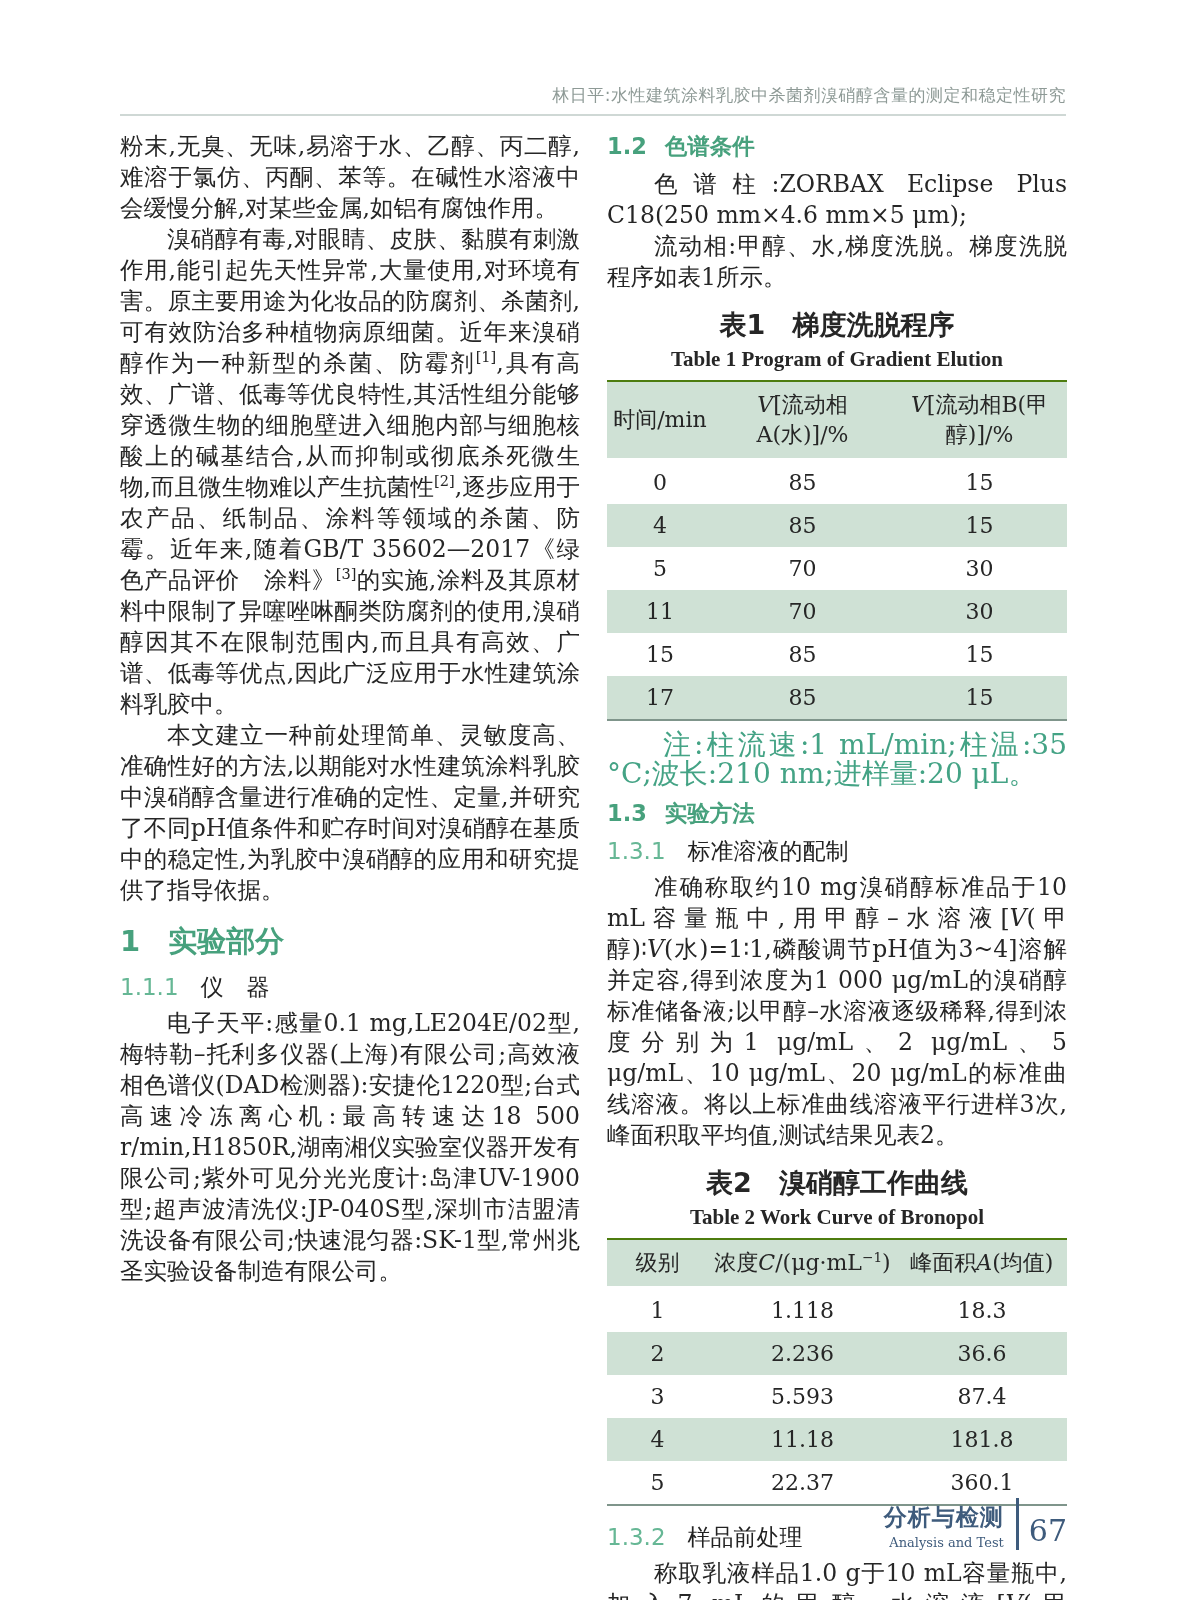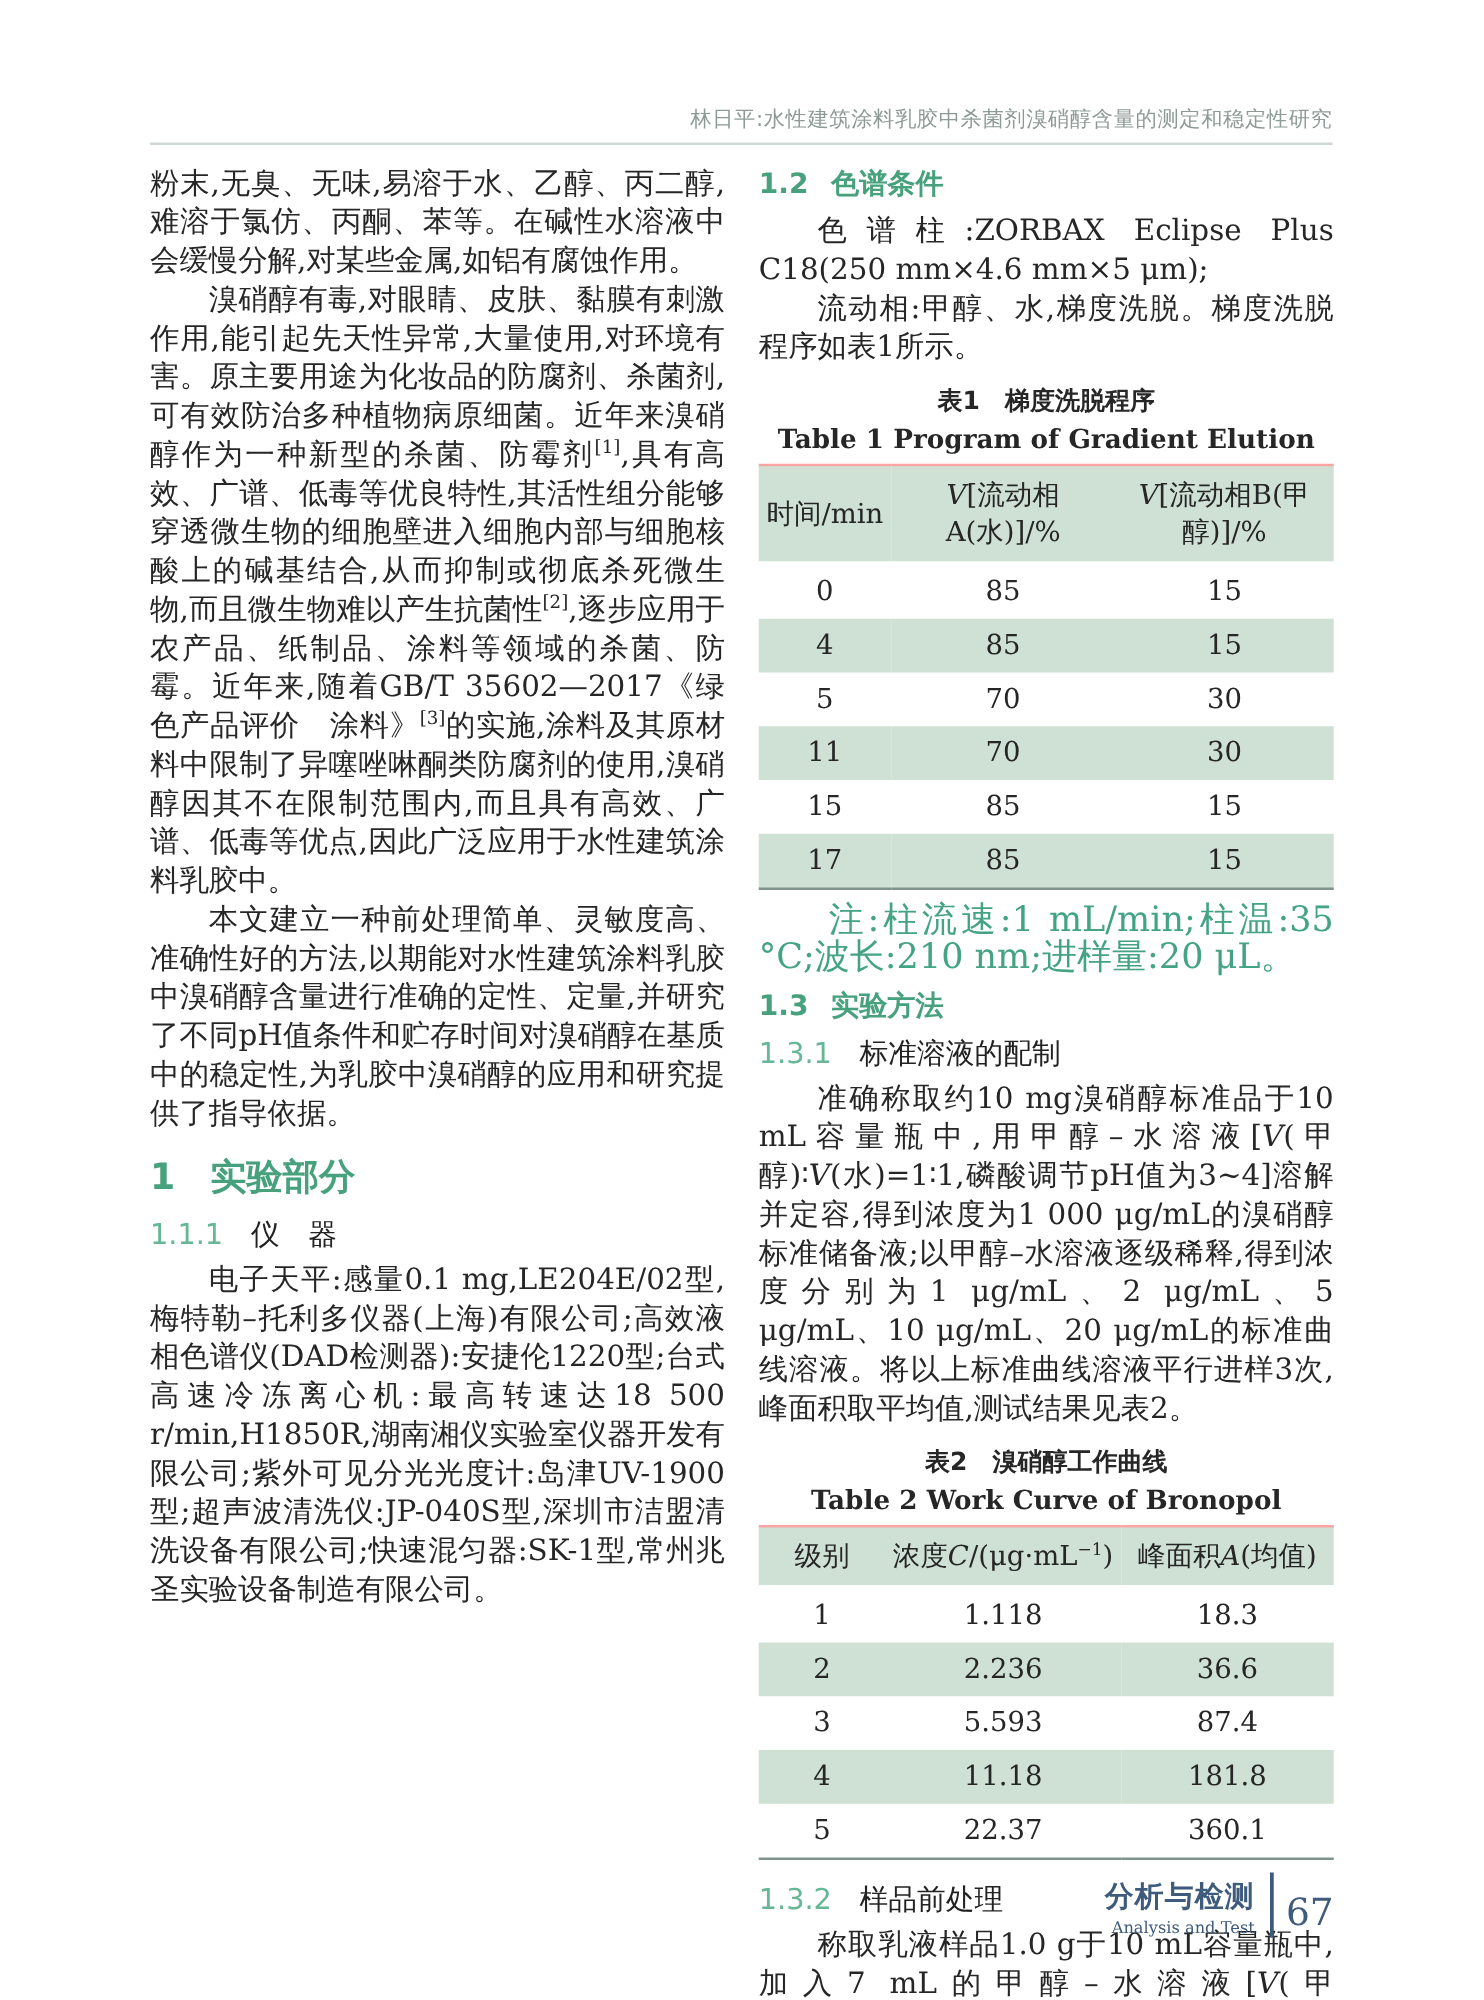--- a/index.html
+++ b/index.html
@@ -44,27 +44,27 @@
   }
   h2.sub .num { margin-right:18px;text-align:center; }
   h3.subsub { font-size:23px; font-weight:normal; margin:5px 0 5px 0; color:#222; }
   h3.subsub .num {
     font-family:"DejaVu Sans","Liberation Sans",sans-serif;
     color:#66b795; margin-right:22px;
   }
 
   
   .tbl-caption-zh {
-    text-align:center; font-weight:bold; font-size:20px; margin-top:14px;
-    font-family:"DejaVu Sans","Liberation Sans",sans-serif;
-  }
-  .tbl-caption-en { text-align:center; font-weight:bold; font-size:21px; margin:4px 0 8px 0; }
+    text-align:center; font-weight:bold; font-size:27px; margin-top:14px;
+    font-family:"DejaVu Sans","Liberation Sans",sans-serif;
+  }
+  .tbl-caption-en { text-align:center; font-weight:bold; font-size:21px; margin:4px 0 8px 0;font-family:Liberation Serif, serif; }
   table.datatable {
     width:100%; border-collapse:collapse; font-size:22px;
-    border-top:2px solid #fca5a5; border-bottom:2px solid #7f958b;
+    border-top:2px solid #4d7c0f; border-bottom:2px solid #7f958b;
     margin-top:2px;
   }
   table.datatable thead th {
     background:#cfe1d5; font-weight:normal; padding:8px 2px;
     border-bottom:3px solid #ffffff; text-align:center;
   }
   table.datatable tbody td { text-align:center; padding:9px 2px; }
   table.datatable tbody tr:nth-child(even) td { background:#cfe1d5; }
   table.t1 th:nth-child(1), table.t1 td:nth-child(1) { width:23%; }
   table.t1 th:nth-child(2), table.t1 td:nth-child(2) { width:39%; }

